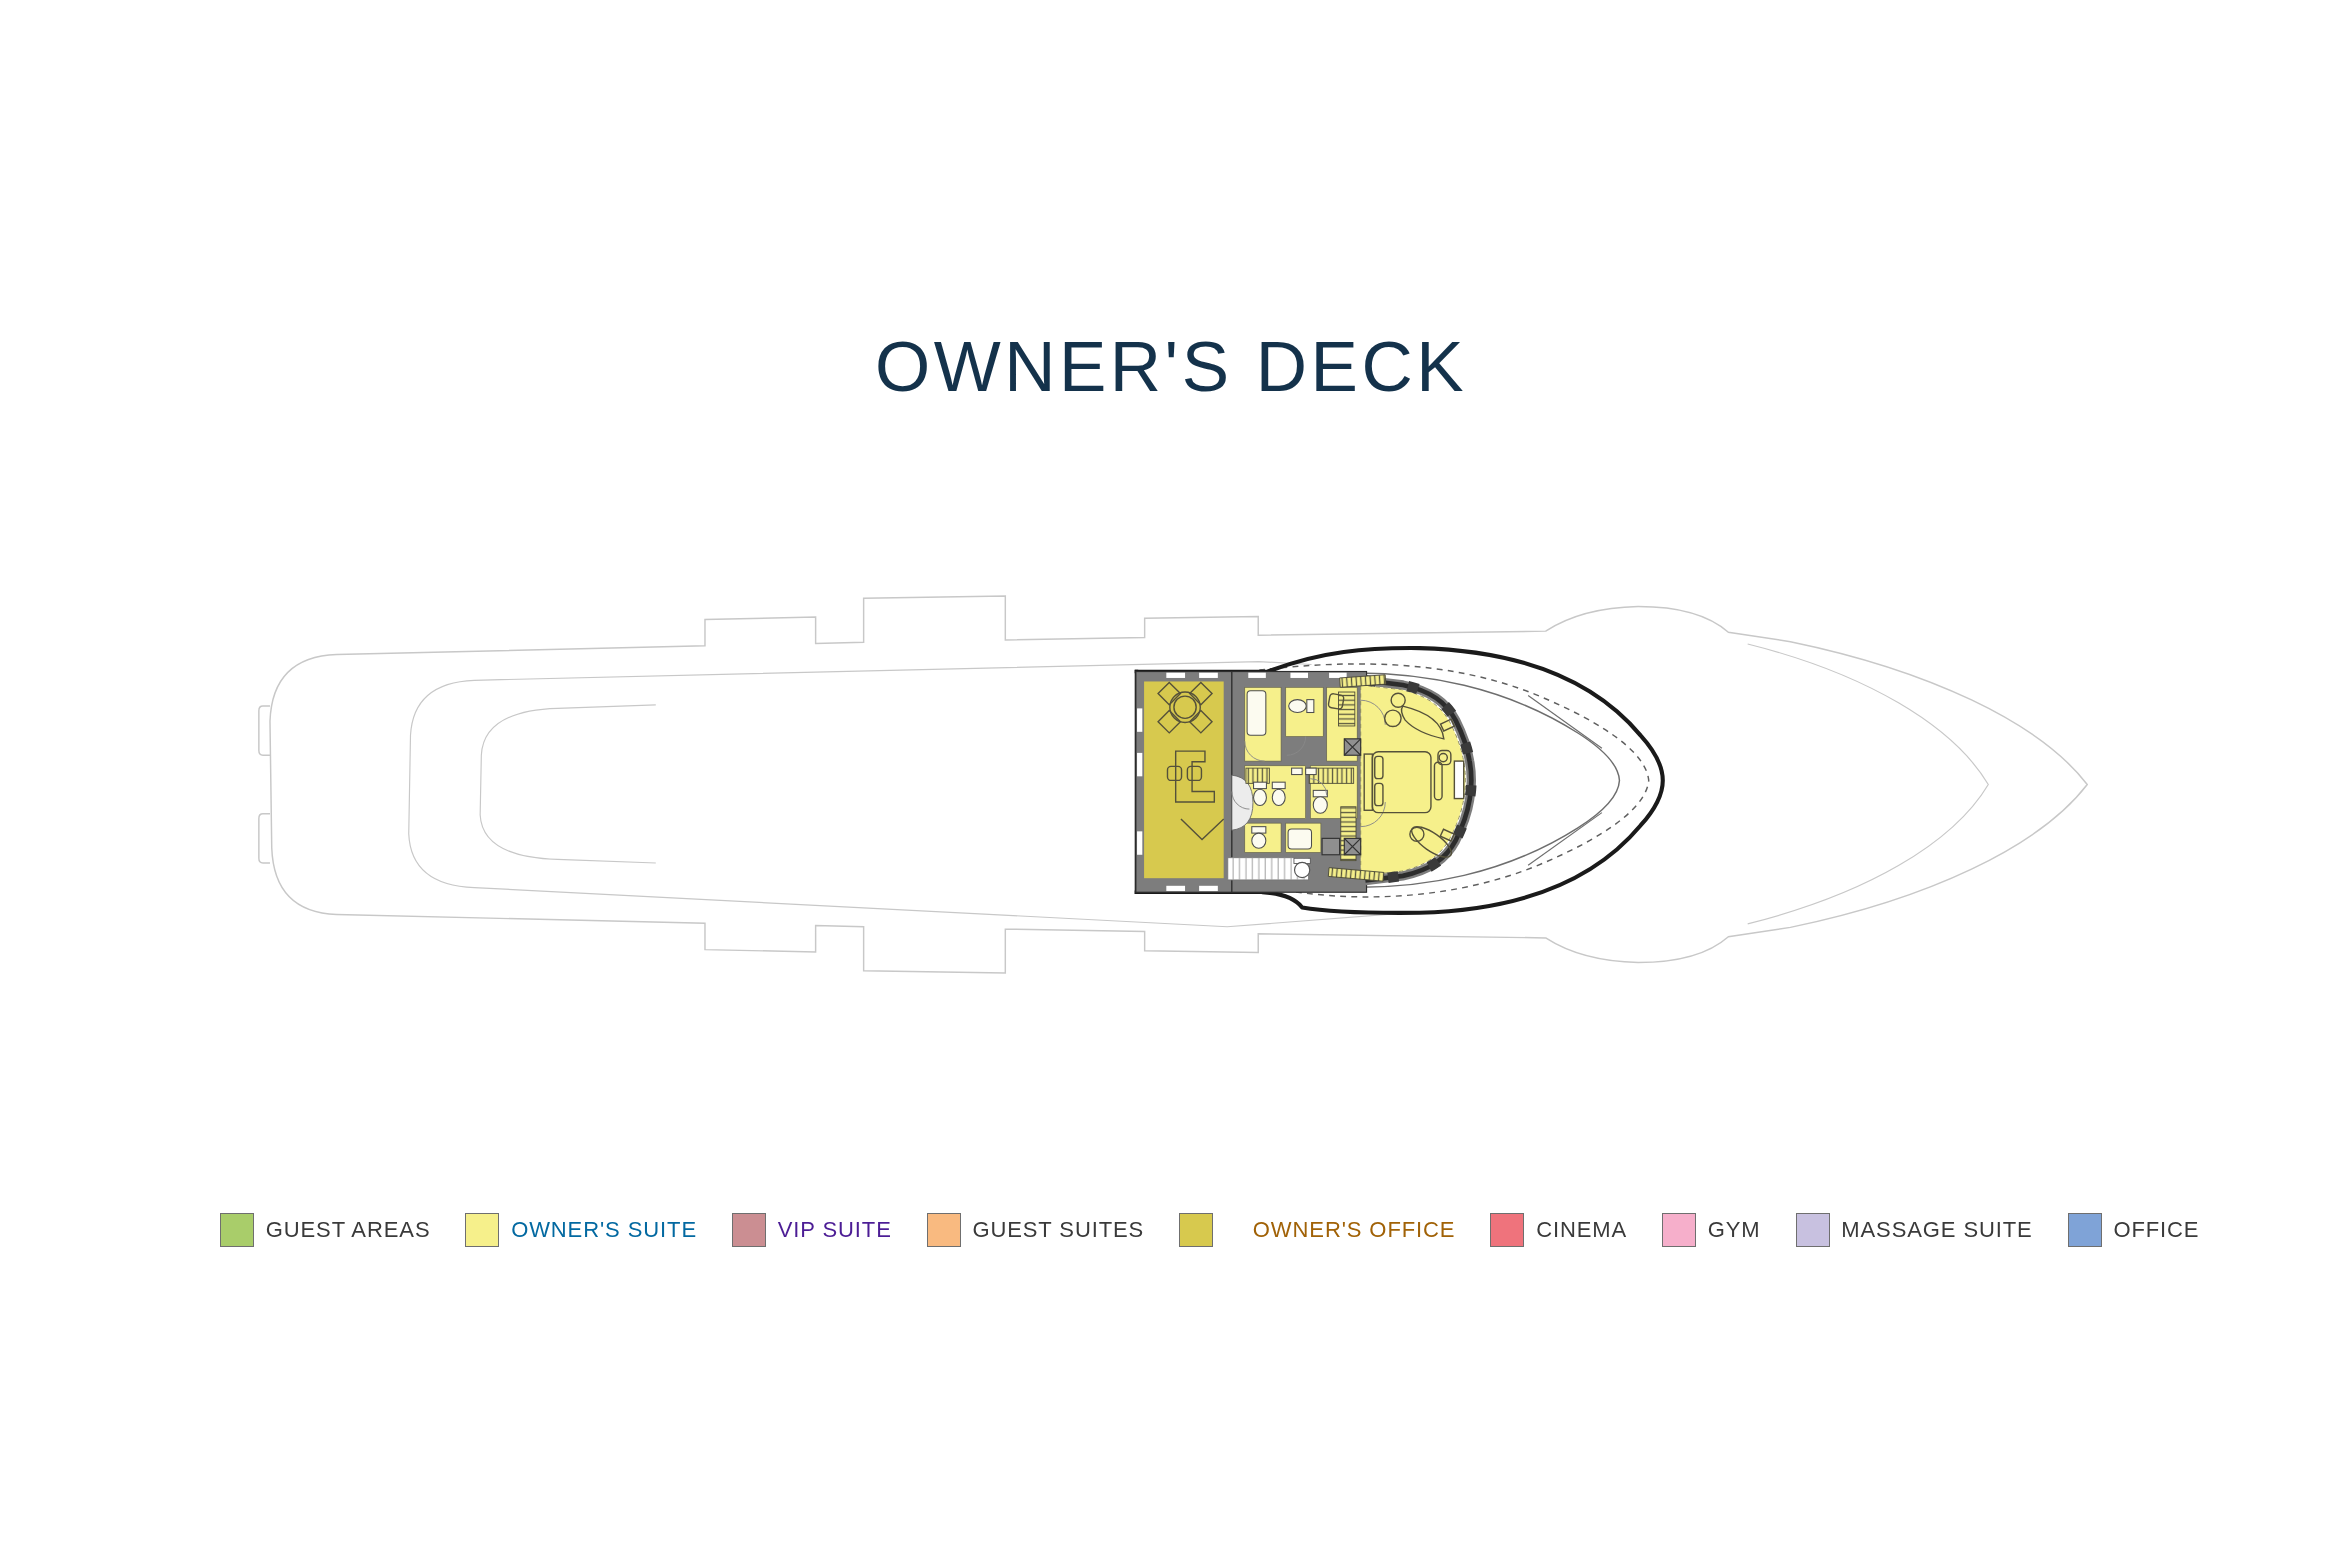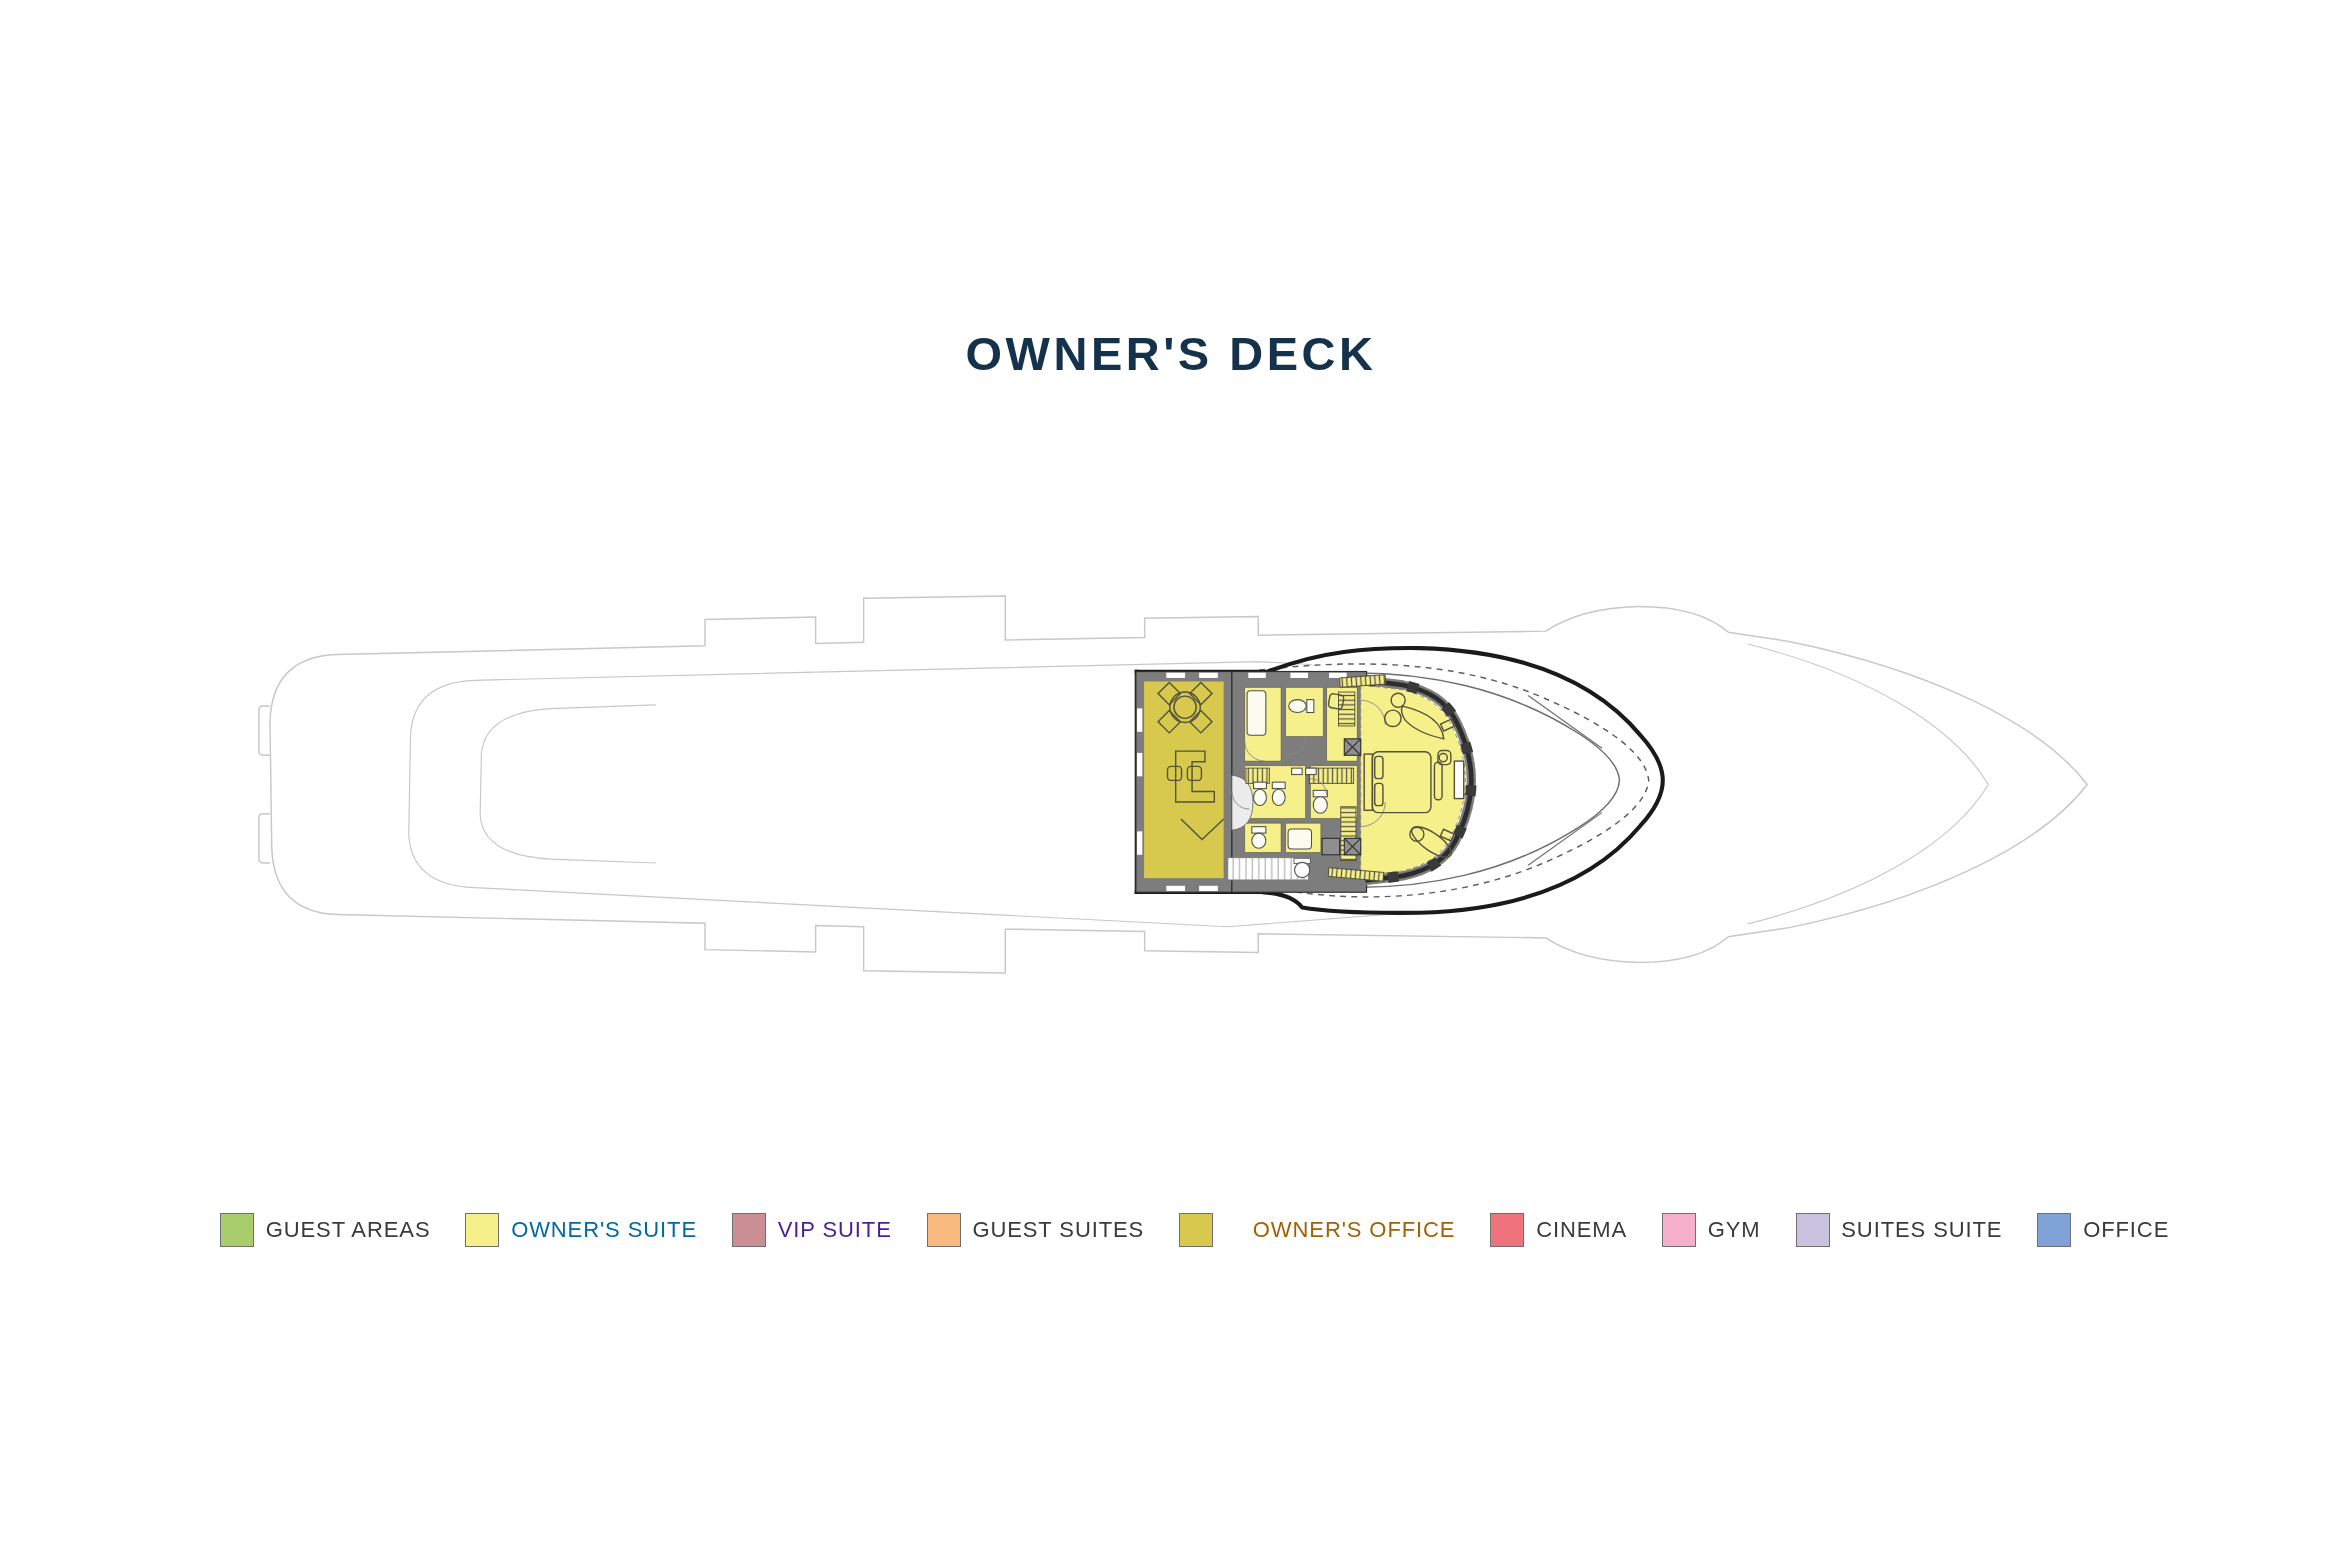--- a/index.html
+++ b/index.html
@@ -1,19 +1,19 @@
 <!DOCTYPE html>
 <html style="font-size:9.4px"><head>
 <meta charset="utf-8">
 <style>
   html,body{margin:0;padding:0;background:#ffffff;}
   .stage{position:relative;width:2342px;height:1562px;background:#ffffff;overflow:hidden;
          font-family:"Liberation Sans",sans-serif;}
   .deck-title{position:absolute;left:50%;top:326px;transform:translateX(-50%);
-              margin:0;font-size:47px;font-weight:bold;letter-spacing:3.5px;white-space:nowrap;}
+              margin:0;font-size:71px;font-weight:normal;letter-spacing:3.5px;white-space:nowrap;}
   .plan-svg{position:absolute;left:0;top:0;width:2342px;height:1562px;}
   .legend{position:absolute;left:220px;top:1213px;display:flex;align-items:center;
           column-gap:35px;white-space:nowrap;}
   .legend-item{display:flex;align-items:center;gap:11.7px;}
   .swatch{width:34px;height:34px;border:1.5px solid #707070;display:inline-block;flex:none;box-sizing:border-box;}
   .legend-label{font-size:22px;letter-spacing:0.9px;font-weight:normal;}
 </style>
 </head>
 <body>
 
@@ -202,21 +202,21 @@
       <div class="legend-item">
         <span class="swatch" style="background: rgb(239, 115, 124); border-color: rgb(111, 111, 111);"></span>
         <span class="legend-label" style="color: rgb(58, 58, 58);">CINEMA</span>
       </div>
       <div class="legend-item">
         <span class="swatch" style="background: rgb(246, 175, 203); border-color: rgb(111, 111, 111);"></span>
         <span class="legend-label" style="color: rgb(58, 58, 58);">GYM</span>
       </div>
       <div class="legend-item">
         <span class="swatch" style="background: rgb(200, 193, 224); border-color: rgb(111, 111, 111);"></span>
-        <span class="legend-label" style="color: rgb(58, 58, 58);">SUITES SUITE</span>
+        <span class="legend-label" style="color: rgb(58, 58, 58);">MASSAGE SUITE</span>
       </div>
       <div class="legend-item">
         <span class="swatch" style="background: rgb(127, 163, 215); border-color: rgb(111, 111, 111);"></span>
         <span class="legend-label" style="color: rgb(58, 58, 58);">OFFICE</span>
       </div>
     </div>
 
 </div>
 
 

